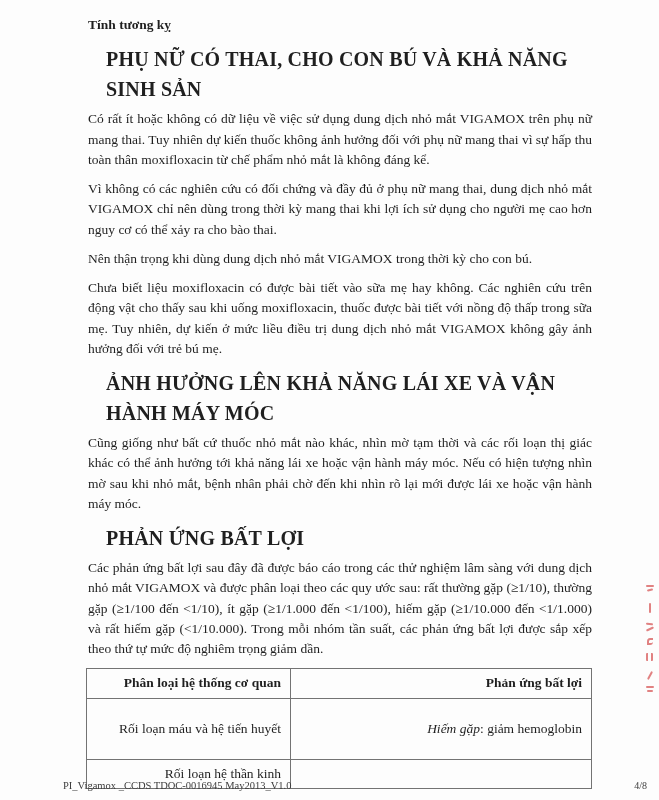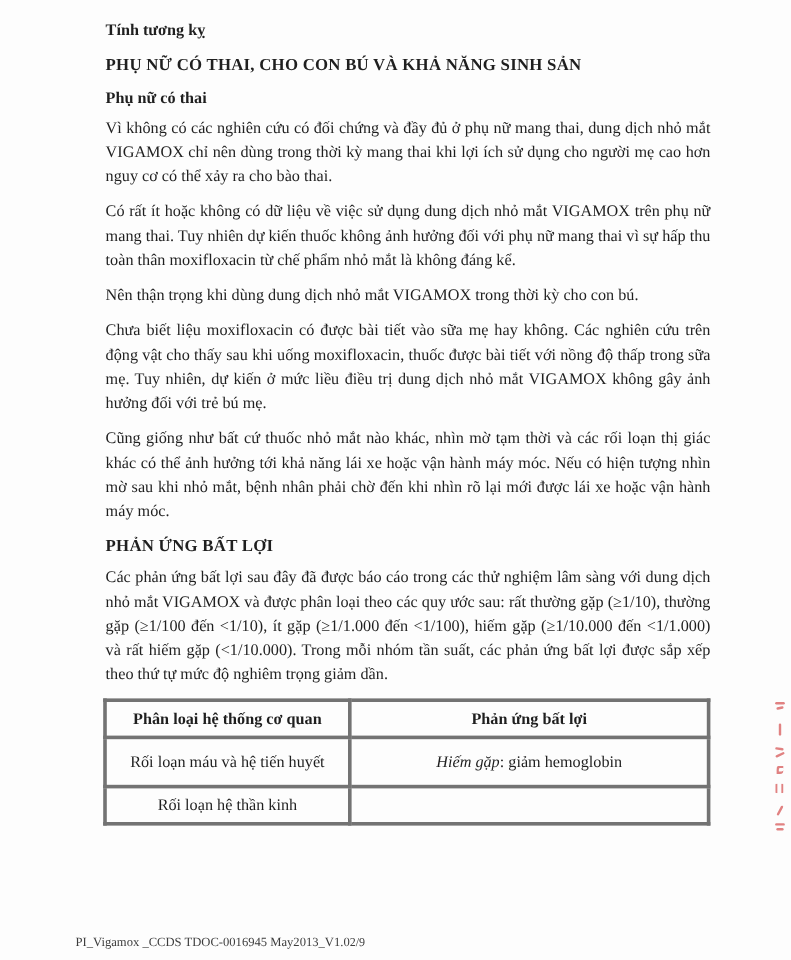--- a/index.html
+++ b/index.html
@@ -18,60 +18,61 @@
   .content {
     position: absolute;
     top: 8px;
     left: 88px;
     width: 504px;
     font-size: 13.5px;
     line-height: 1.5;
   }
 
   h2.section-caps {
-    font-size: 14px;
+    font-size: 20px;
     font-weight: bold;
     letter-spacing: 0.2px;
-    margin: 9px 0 5px;
+    margin: 9px 18px 5px;
   }
   h3.subhead {
     font-size: 13.5px;
     font-weight: bold;
     margin: 7px 0 4px;
   }
   p.body-par {
     text-align: justify;
     margin: 3px 0 9px;
   }
 
   table.adverse {
     border-collapse: collapse;
     width: 506px;
     margin-top: 4px;
     margin-left: -2px;
     font-size: 13.5px;
   }
   table.adverse th,
   table.adverse td {
-    border: 3px solid #737373;
+    border: 1px solid #737373;
     padding: 4px 9px;
     vertical-align: middle;
-    text-align: center;
+    text-align: right;
   }
   table.adverse th { font-weight: bold; }
   table.adverse col.c1 { width: 204px; }
-  .rx { margin: 5px 0; }
+  .rx { margin: 16px 0; }
   .rx em { font-style: italic; }
 
   .footer {
     position: absolute;
     left: 63px;
-    right: 28px;
+    right: 12px;
     bottom: 9px;
     display: flex;
+    justify-content: space-between;
     align-items: baseline;
     font-size: 10.5px;
     color: #3c3c3c;
   }
   .footer .pageno { font-size: 10px; }
 
   
   .annotation {
     position: absolute;
     top: 585px;
@@ -103,28 +104,28 @@
 </head>
 <body>
 
 <div class="page">
   <div class="content">
 
     <h3 class="subhead">Tính tương kỵ</h3>
 
     <h2 class="section-caps">PHỤ NỮ CÓ THAI, CHO CON BÚ VÀ KHẢ NĂNG SINH SẢN</h2>
 
-    <h3 class="subhead">Phụ nữ có thai</h3>
+    <p class="body-par">Có rất ít hoặc không có dữ liệu về việc sử dụng dung dịch nhỏ mắt VIGAMOX trên phụ nữ mang thai. Tuy nhiên dự kiến thuốc không ảnh hưởng đối với phụ nữ mang thai vì sự hấp thu toàn thân moxifloxacin từ chế phẩm nhỏ mắt là không đáng kể.</p>
     <p class="body-par">Vì không có các nghiên cứu có đối chứng và đầy đủ ở phụ nữ mang thai, dung dịch nhỏ mắt VIGAMOX chỉ nên dùng trong thời kỳ mang thai khi lợi ích sử dụng cho người mẹ cao hơn nguy cơ có thể xảy ra cho bào thai.</p>
-    <p class="body-par">Có rất ít hoặc không có dữ liệu về việc sử dụng dung dịch nhỏ mắt VIGAMOX trên phụ nữ mang thai. Tuy nhiên dự kiến thuốc không ảnh hưởng đối với phụ nữ mang thai vì sự hấp thu toàn thân moxifloxacin từ chế phẩm nhỏ mắt là không đáng kể.</p>
 
     <p class="body-par">Nên thận trọng khi dùng dung dịch nhỏ mắt VIGAMOX trong thời kỳ cho con bú.</p>
     <p class="body-par">Chưa biết liệu moxifloxacin có được bài tiết vào sữa mẹ hay không. Các nghiên cứu trên động vật cho thấy sau khi uống moxifloxacin, thuốc được bài tiết với nồng độ thấp trong sữa mẹ. Tuy nhiên, dự kiến ở mức liều điều trị dung dịch nhỏ mắt VIGAMOX không gây ảnh hưởng đối với trẻ bú mẹ.</p>
 
 
+    <h2 class="section-caps">ẢNH HƯỞNG LÊN KHẢ NĂNG LÁI XE VÀ VẬN HÀNH MÁY MÓC</h2>
     <p class="body-par">Cũng giống như bất cứ thuốc nhỏ mắt nào khác, nhìn mờ tạm thời và các rối loạn thị giác khác có thể ảnh hưởng tới khả năng lái xe hoặc vận hành máy móc. Nếu có hiện tượng nhìn mờ sau khi nhỏ mắt, bệnh nhân phải chờ đến khi nhìn rõ lại mới được lái xe hoặc vận hành máy móc.</p>
 
     <h2 class="section-caps">PHẢN ỨNG BẤT LỢI</h2>
     <p class="body-par">Các phản ứng bất lợi sau đây đã được báo cáo trong các thử nghiệm lâm sàng với dung dịch nhỏ mắt VIGAMOX và được phân loại theo các quy ước sau: rất thường gặp (≥1/10), thường gặp (≥1/100 đến &lt;1/10), ít gặp (≥1/1.000 đến &lt;1/100), hiếm gặp (≥1/10.000 đến &lt;1/1.000) và rất hiếm gặp (&lt;1/10.000). Trong mỗi nhóm tần suất, các phản ứng bất lợi được sắp xếp theo thứ tự mức độ nghiêm trọng giảm dần.</p>
 
     <table class="adverse">
       <colgroup>
           <col class="c1">
           <col>
         </colgroup>
@@ -162,15 +163,15 @@
       <i class="m5"></i>
     <i class="m6"></i>
       <i class="m7"></i>
       <i class="m8"></i>
       <i class="m9"></i>
       <i class="m10"></i>
   </div>
 
   <div class="footer">
     <span>PI_Vigamox _CCDS TDOC-0016945 May2013_V1.0</span>
-    <span class="pageno">2/9</span>
+    <span class="pageno">4/8</span>
   </div>
 </div>
 
 </body></html>

